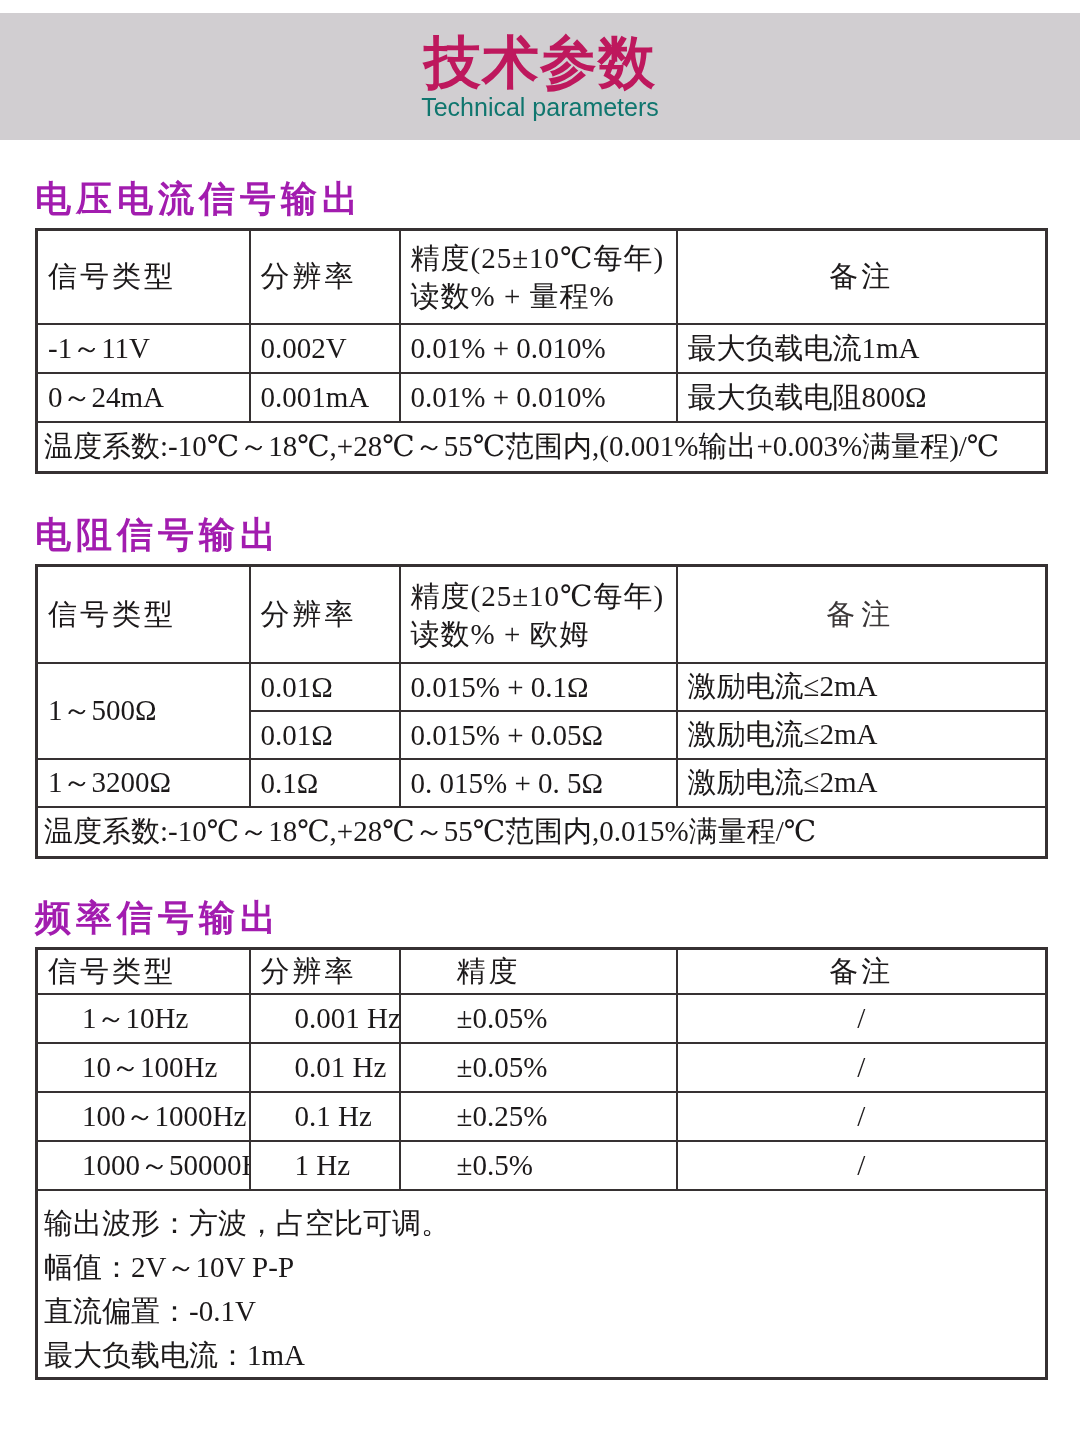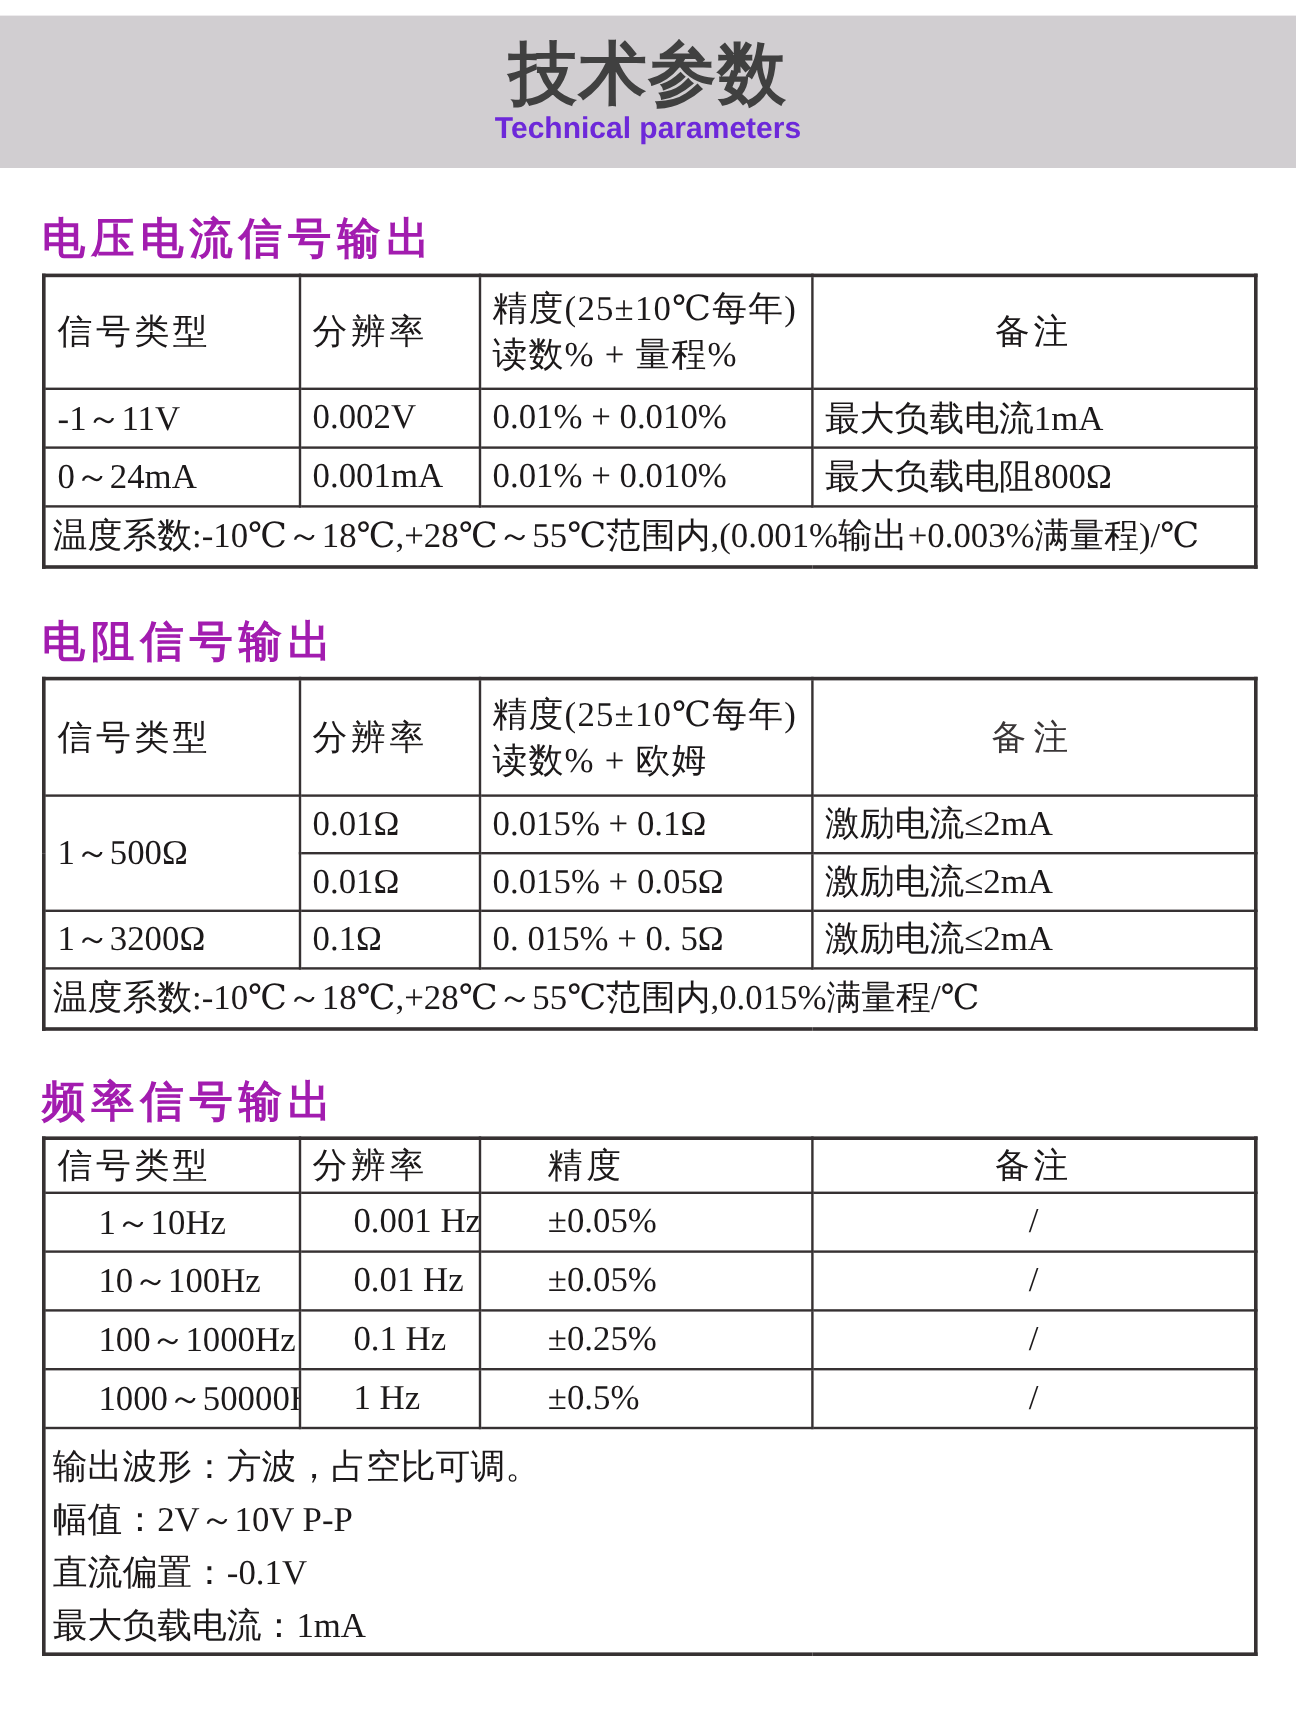--- a/index.html
+++ b/index.html
@@ -12,26 +12,26 @@
     color:#1c191a;
   }
   
   .band{
     position:absolute;left:0;top:13px;width:1080px;height:127px;
     background:#d1ced1;
     display:flex;flex-direction:column;align-items:center;justify-content:center;
   }
   .band-title{
     font-family:"Liberation Sans","DejaVu Sans",sans-serif;
-    font-weight:bold;font-size:57px;line-height:60px;color:#404040;
+    font-weight:bold;font-size:57px;line-height:60px;color:#be185d;
     letter-spacing:1px;
   }
   .band-subtitle{
     font-family:"Liberation Sans","DejaVu Sans",sans-serif;
-    font-weight:bold;font-size:25px;line-height:28px;color:#6d28d9;
+    font-weight:normal;font-size:25px;line-height:28px;color:#0f766e;
     margin-top:1px;letter-spacing:0;
   }
   
   .content{position:absolute;left:35px;top:140px;width:1010px;}
   .section-heading{
     font-size:36px;line-height:32px;font-weight:bold;
     letter-spacing:5px;color:#a21caf;
   }
   .sh1{margin-top:43px;}
   .sh2{margin-top:45px;}

